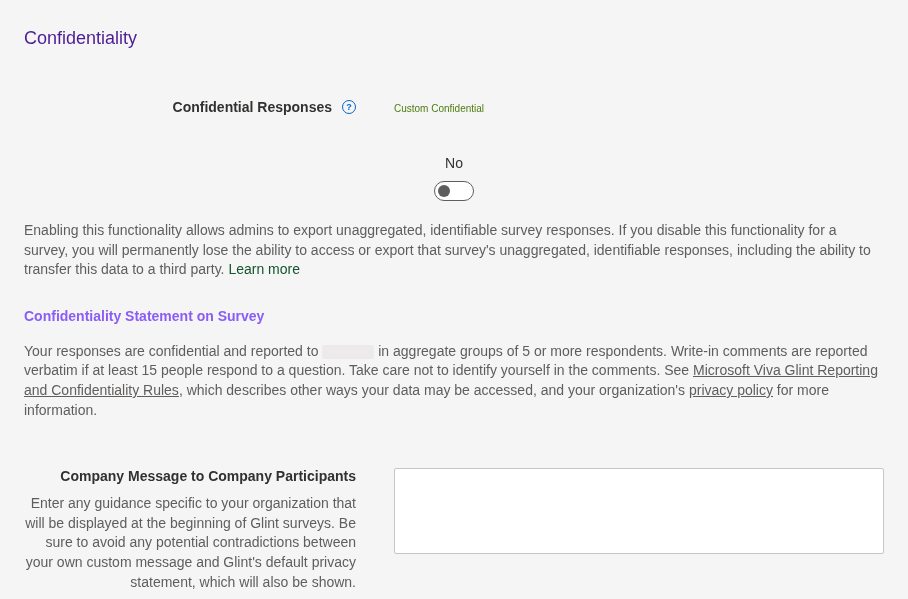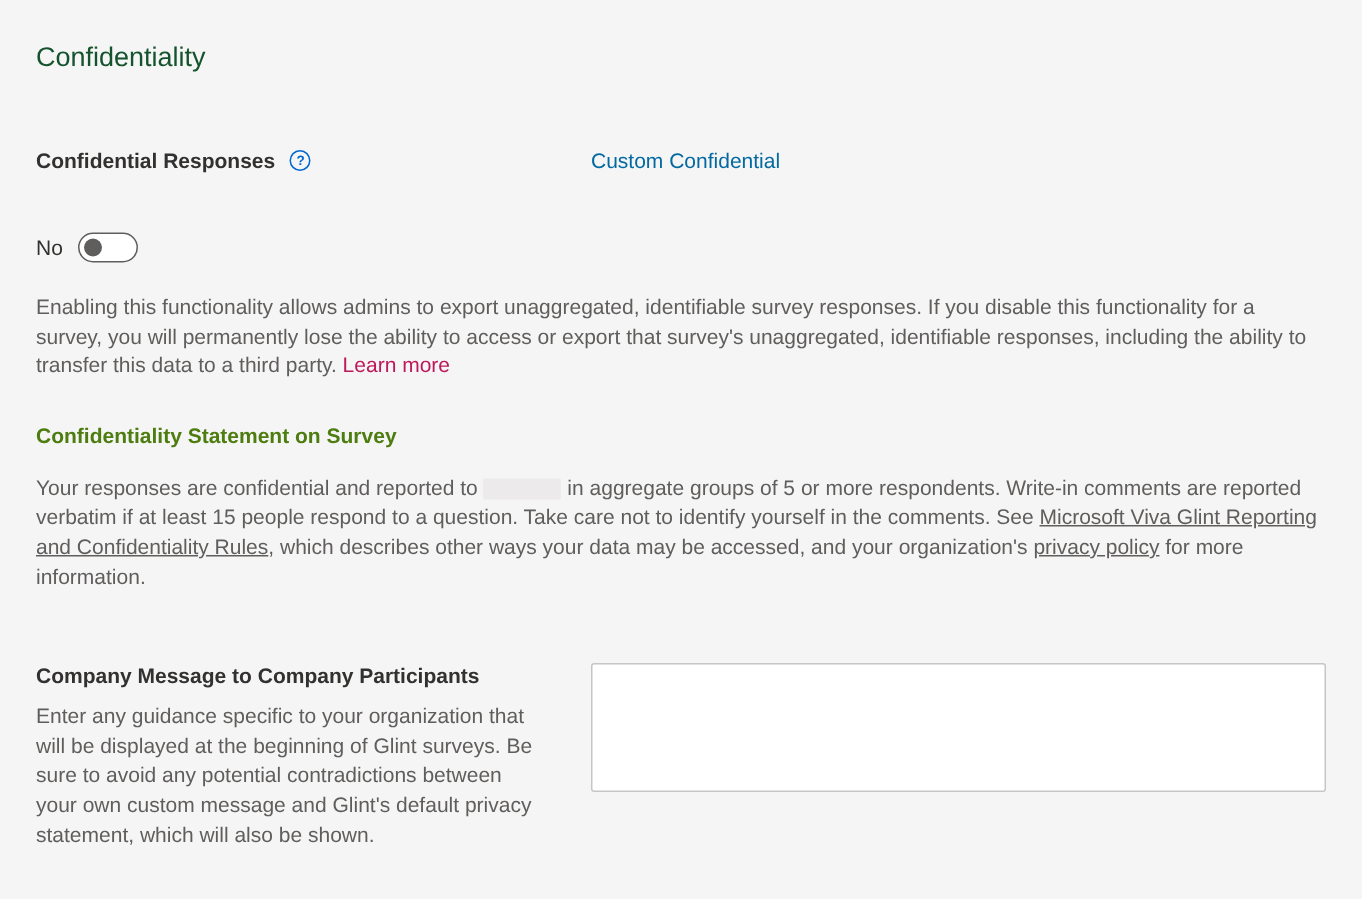--- a/index.html
+++ b/index.html
@@ -15,74 +15,76 @@
       width: 908px;
       height: 599px;
       overflow: hidden;
     }
     .page {
       padding: 28px 24px;
     }
     .page-title {
       font-size: 18px;
       font-weight: 400;
-      color: #14532d;
+      color: #4c1d95;
       margin-bottom: 50px;
     }
     .section {
       display: flex;
       align-items: flex-start;
       margin-bottom: 48px;
     }
     .section.tight {
       margin-bottom: 40px;
     }
     .left-col {
       width: 370px;
       flex: 0 0 370px;
       padding-right: 38px;
+      text-align: right;
     }
     .right-col {
       flex: 1;
     }
     .field-label {
       font-size: 14px;
       font-weight: 600;
       color: #323130;
       display: inline-flex;
       align-items: center;
       gap: 10px;
     }
     .field-desc {
       font-size: 14px;
       color: #605e5c;
       line-height: 1.4;
       margin-top: 10px;
     }
     .value-text {
-      font-size: 14px;
-      color: #0369a1;
+      font-size: 10px;
+      color: #4d7c0f;
     }
     .info-icon {
       display: inline-flex;
       width: 14px;
       height: 14px;
       border: 1px solid #0066d1;
       border-radius: 50%;
       color: #0066d1;
       font-size: 9px;
       font-weight: 600;
       align-items: center;
       justify-content: center;
       cursor: pointer;
     }
     .toggle-row {
       display: flex;
       align-items: center;
       gap: 10px;
+      flex-direction: column;
     }
     .toggle-state {
       font-size: 14px;
       color: #323130;
     }
     .toggle {
       position: relative;
       width: 40px;
       height: 20px;
       background: #ffffff;
@@ -99,28 +101,28 @@
       background: #605e5c;
       border-radius: 50%;
     }
     .help-text {
       font-size: 14px;
       color: #605e5c;
       line-height: 1.4;
       margin-top: 20px;
     }
     .link {
-      color: #be185d;
+      color: #14532d;
       text-decoration: none;
       cursor: pointer;
     }
     .subheading {
       font-size: 14px;
       font-weight: 600;
-      color: #4d7c0f;
+      color: #8b5cf6;
       margin-top: 28px;
     }
     .statement {
       font-size: 14px;
       color: #605e5c;
       line-height: 1.4;
       margin-top: 18px;
     }
     .underlined {
       color: #605e5c;

